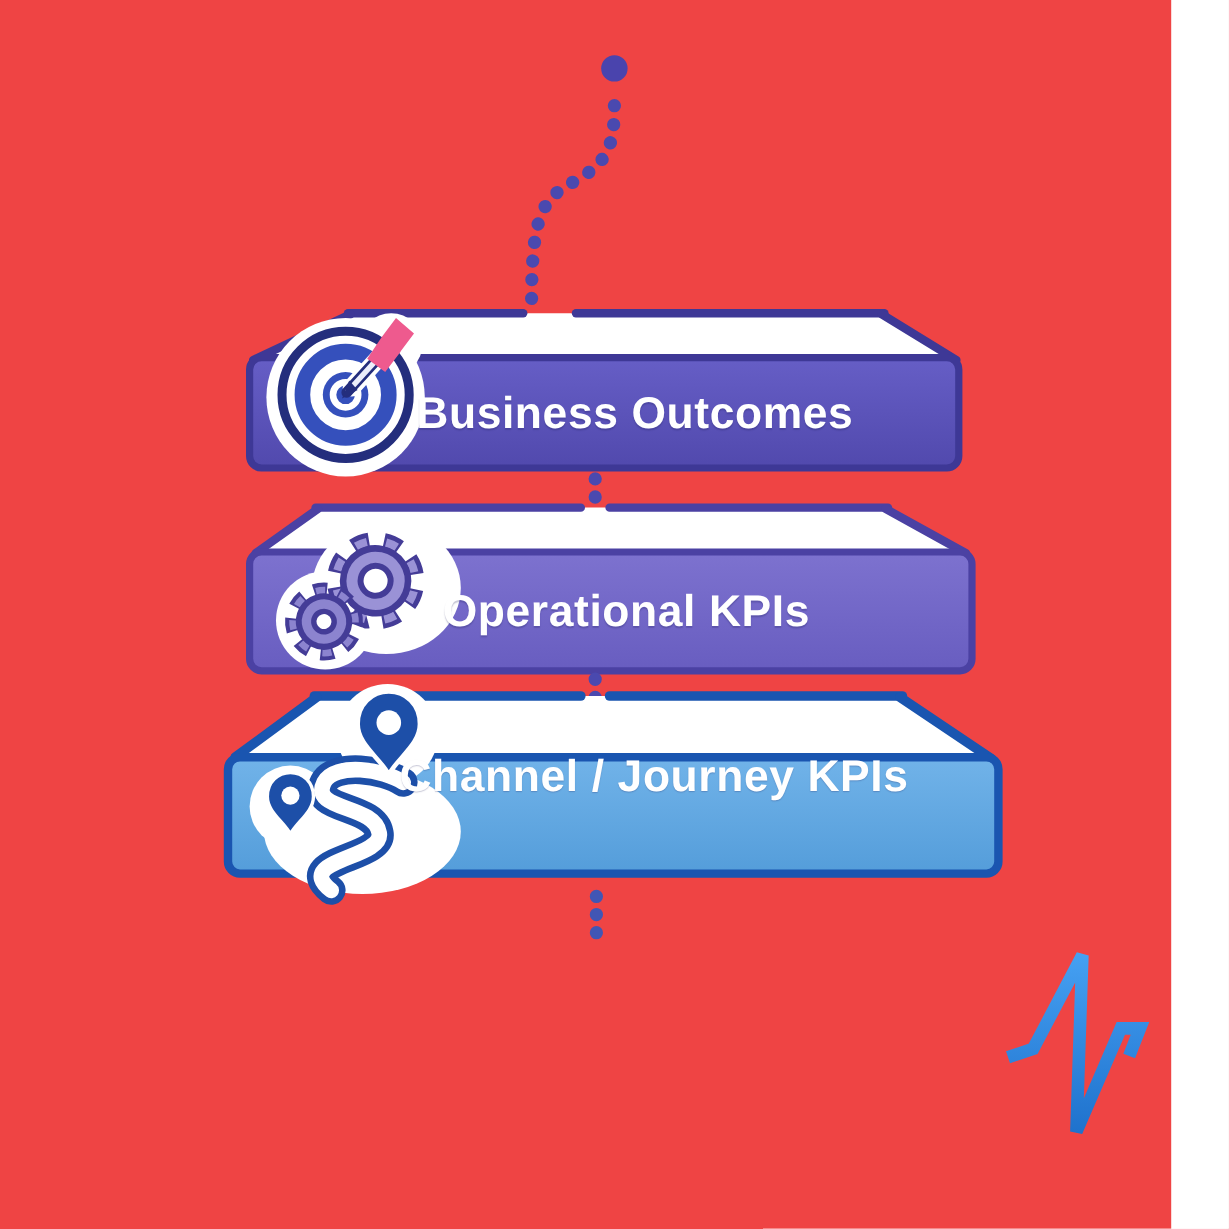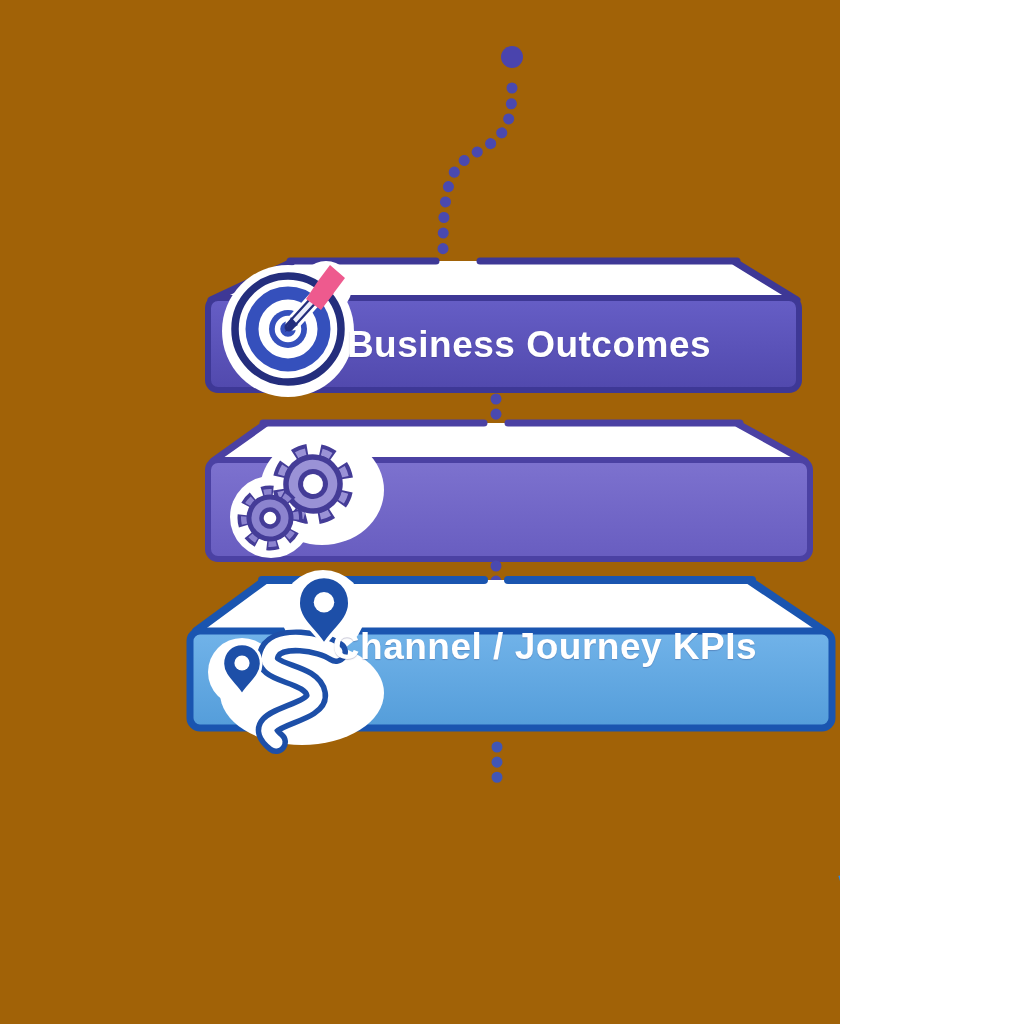--- a/index.html
+++ b/index.html
@@ -1,17 +1,17 @@
 <!DOCTYPE html>
 <html><head>
 <meta charset="utf-8">
 <style>
   html,body{margin:0;padding:0;background:#ffffff;}
   .stage{
-    position:relative;width:840px;height:1024px;background:#a16207;
+    position:relative;width:976px;height:1024px;background:#ef4444;
     overflow:hidden;font-family:"Liberation Sans", sans-serif;text-decoration:underline;
   }
   .stage svg{position:absolute;left:0;top:0;}
   .layer-label{
     position:absolute;width:540px;height:46px;line-height:46px;
     text-align:center;color:#ffffff;font-weight:bold;font-size:37px;
     letter-spacing:0.5px;white-space:nowrap;
     text-shadow:0 1px 1px rgba(30,30,90,0.25);
   }
   #label-1{left:259px;top:322px;}
@@ -143,14 +143,15 @@
     </g>
 
     <g fill="none" stroke-linecap="round">
       <path d="M 497,747 L 497,792" stroke-width="11" stroke-dasharray="0.1 15" stroke="#4156b5"></path>
     </g>
 
     <path d="M 840,881 L 861,874 L 902,796 L 897,943 L 934,857 L 950,857 L 941,880" fill="none" stroke="url(#gradLogo)" stroke-width="10.5" stroke-linejoin="miter" stroke-linecap="butt"></path>
   </svg>
 
   <div class="layer-label" id="label-1">Business Outcomes</div>
+  <div class="layer-label" id="label-2">Operational KPIs</div>
   <div class="layer-label" id="label-3">Channel / Journey KPIs</div>
 </div>
 
 </body></html>

